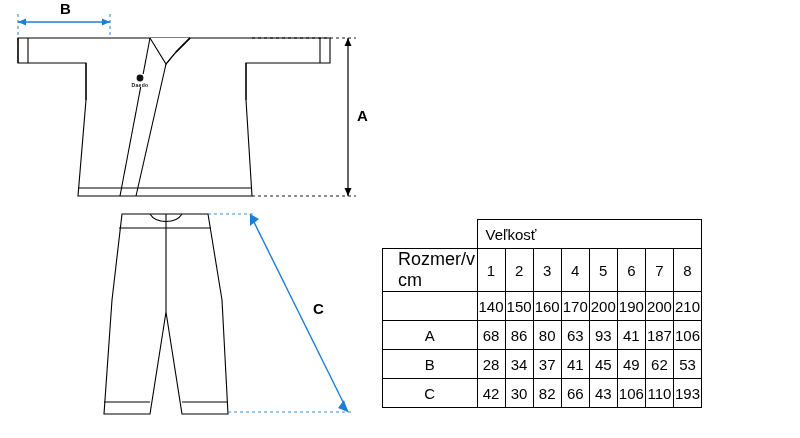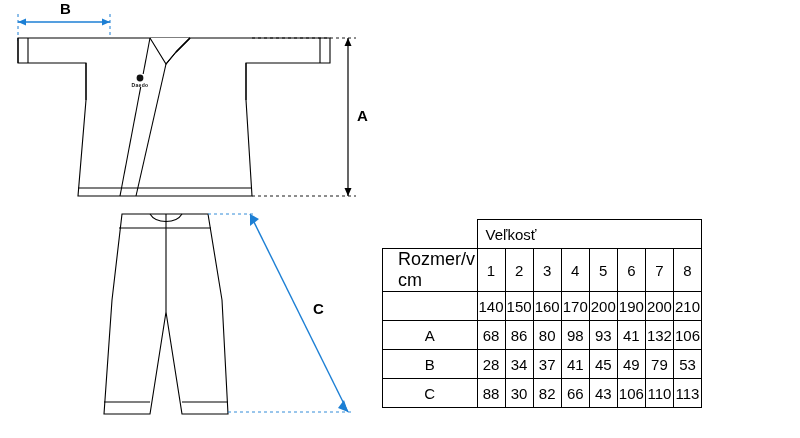--- a/index.html
+++ b/index.html
@@ -212,44 +212,44 @@
         <td class="col-rest">200</td>
         <td class="col-rest">190</td>
         <td class="col-rest">200</td>
         <td class="col-rest">210</td>
       </tr>
       <tr>
         <td class="col-first row-head">A</td>
         <td class="col-rest">68</td>
         <td class="col-rest">86</td>
         <td class="col-rest">80</td>
-        <td class="col-rest">98</td>
+        <td class="col-rest">63</td>
         <td class="col-rest">93</td>
         <td class="col-rest">41</td>
-        <td class="col-rest">132</td>
+        <td class="col-rest">187</td>
         <td class="col-rest">106</td>
       </tr>
       <tr>
         <td class="col-first row-head">B</td>
         <td class="col-rest">28</td>
         <td class="col-rest">34</td>
         <td class="col-rest">37</td>
         <td class="col-rest">41</td>
         <td class="col-rest">45</td>
         <td class="col-rest">49</td>
-        <td class="col-rest">79</td>
+        <td class="col-rest">62</td>
         <td class="col-rest">53</td>
       </tr>
       <tr>
         <td class="col-first row-head">C</td>
-        <td class="col-rest">88</td>
+        <td class="col-rest">42</td>
         <td class="col-rest">30</td>
         <td class="col-rest">82</td>
         <td class="col-rest">66</td>
         <td class="col-rest">43</td>
         <td class="col-rest">106</td>
         <td class="col-rest">110</td>
-        <td class="col-rest">113</td>
+        <td class="col-rest">193</td>
       </tr>
     </tbody>
   </table>
 
 </div>
 
 </body></html>

